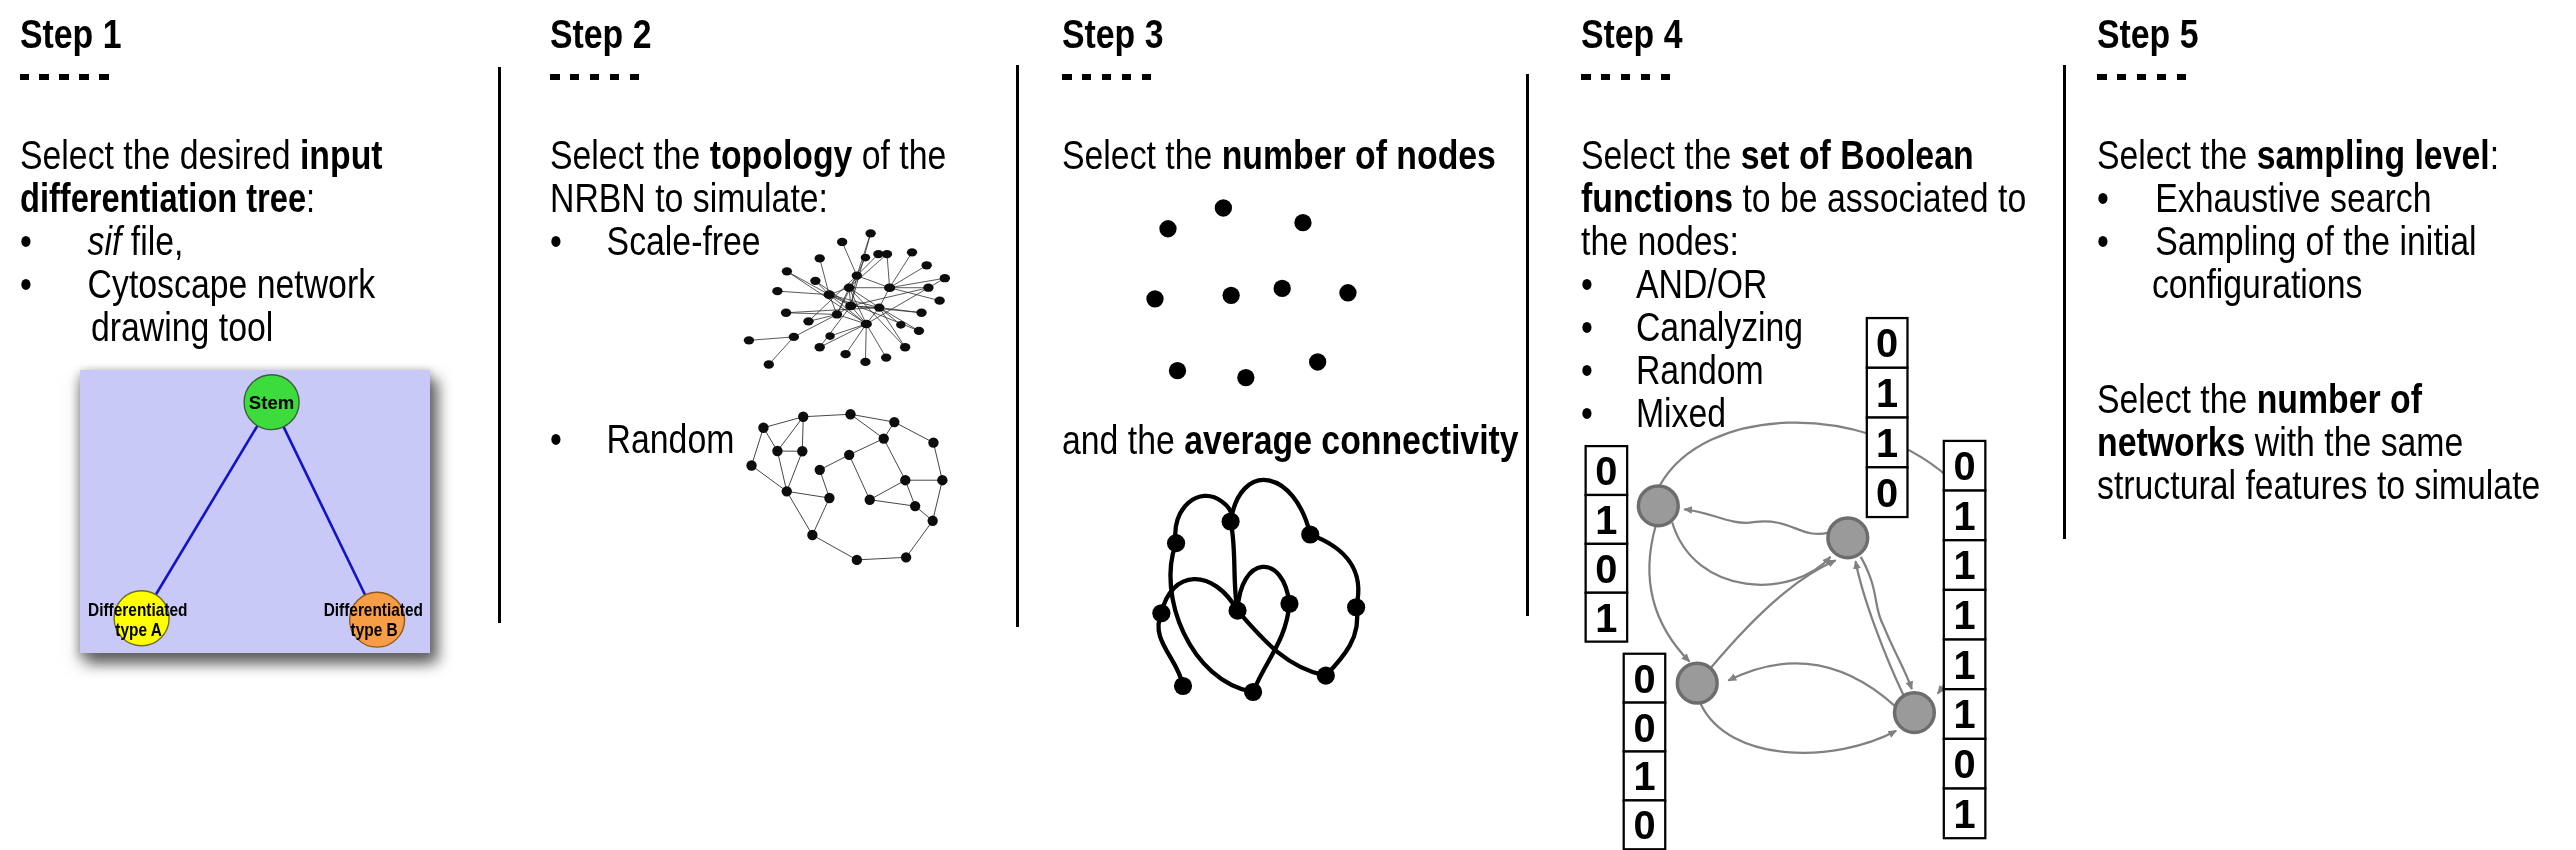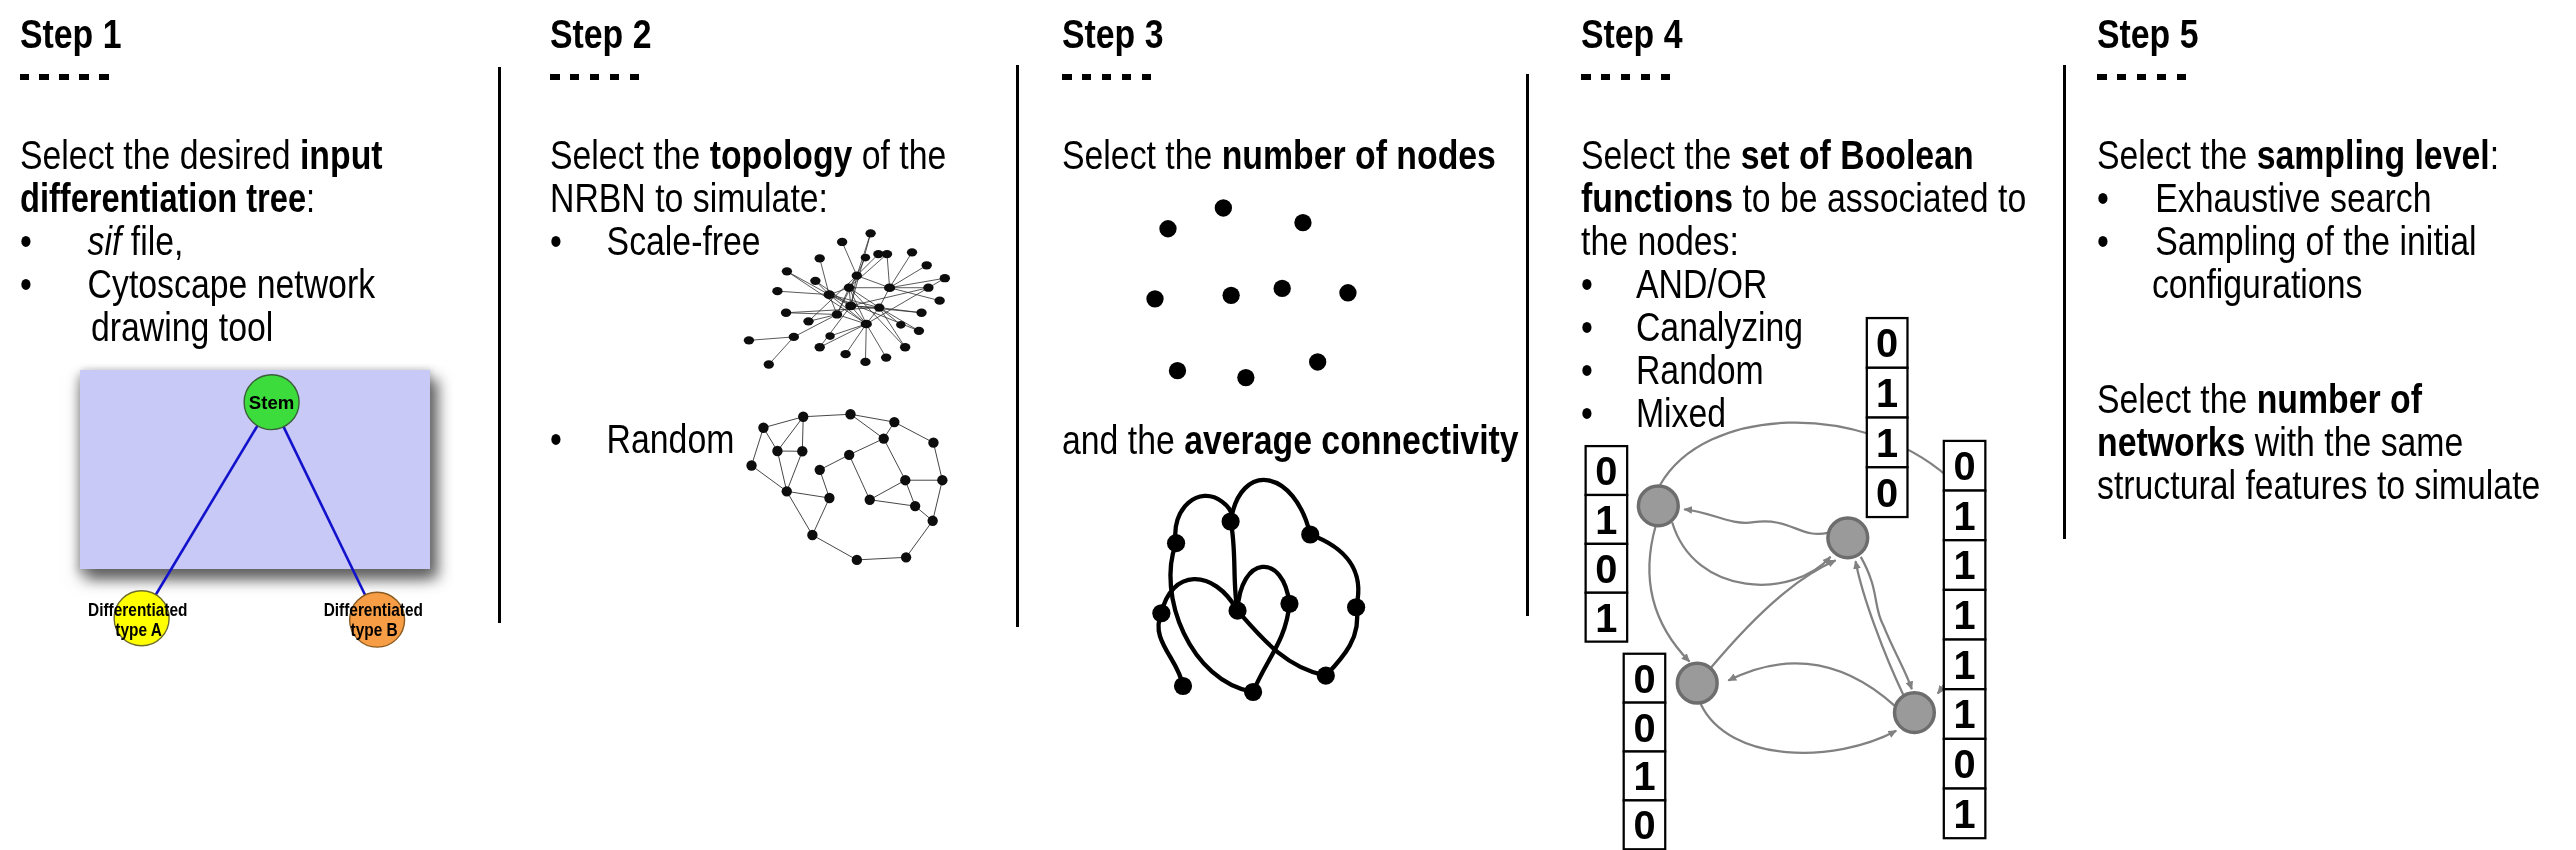--- a/index.html
+++ b/index.html
@@ -82,21 +82,21 @@
 
 <div class="bt" style="left:2097px;top:134px">Select the <b>sampling level</b>:<br>
 <span class="bu" style="width:69px">•</span>Exhaustive search<br>
 <span class="bu" style="width:69px">•</span>Sampling of the initial<br>
 <span class="bu" style="width:65px"></span>configurations</div>
 
 <div class="bt" style="left:2097px;top:378px">Select the <b>number of</b><br>
 <b>networks</b> with the same<br>
 structural features to simulate</div>
 
-<div id="tree" style="position:absolute;left:80px;top:370px;width:350px;height:199px;background:#c9c9f7;box-shadow:7.8px 9.5px 13px 0.9px rgba(80,80,80,0.8), 0px 11.2px 14.7px rgba(110,110,110,0.5), -2.6px 3.5px 7.8px rgba(150,150,150,0.45), 1.7px -1.7px 5.2px rgba(190,190,190,0.4)">
+<div id="tree" style="position:absolute;left:80px;top:370px;width:350px;height:283px;background:#c9c9f7;box-shadow:7.8px 9.5px 13px 0.9px rgba(80,80,80,0.8), 0px 11.2px 14.7px rgba(110,110,110,0.5), -2.6px 3.5px 7.8px rgba(150,150,150,0.45), 1.7px -1.7px 5.2px rgba(190,190,190,0.4)">
 <svg width="350" height="283" viewBox="0 0 405 327">
 <line x1="221.7" y1="37" x2="71.3" y2="287" stroke="#1212cc" stroke-width="3"></line>
 <line x1="221.7" y1="37" x2="343.8" y2="288.7" stroke="#1212cc" stroke-width="3"></line>
 <circle cx="221.7" cy="37" r="31.8" fill="#3bdc3b" stroke="#3a5f3a" stroke-width="1.6"></circle>
 <circle cx="71.3" cy="287" r="31.8" fill="#ffff00" stroke="#6e6e2a" stroke-width="1.6"></circle>
 <circle cx="343.8" cy="288.7" r="31.8" fill="#f79d45" stroke="#8a5a20" stroke-width="1.6"></circle>
 <g font-family="Liberation Sans, sans-serif" font-size="21.5px" font-weight="bold" fill="#000" text-anchor="middle">
 <text x="221.7" y="44.5" transform="scale(1,1)">Stem</text>
 <g transform="translate(66.8,0) scale(0.83,1) translate(-66.8,0)">
 <text x="66.8" y="284.3">Differentiated</text>

